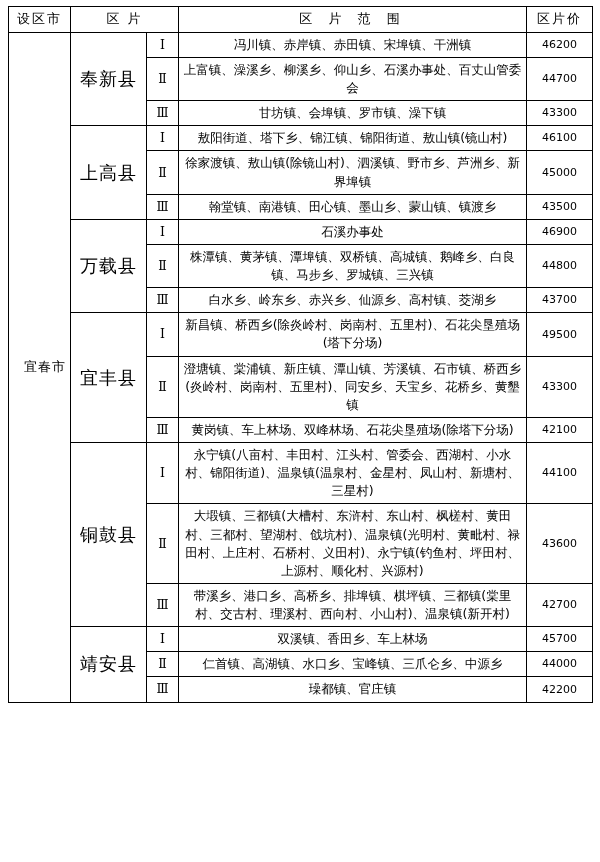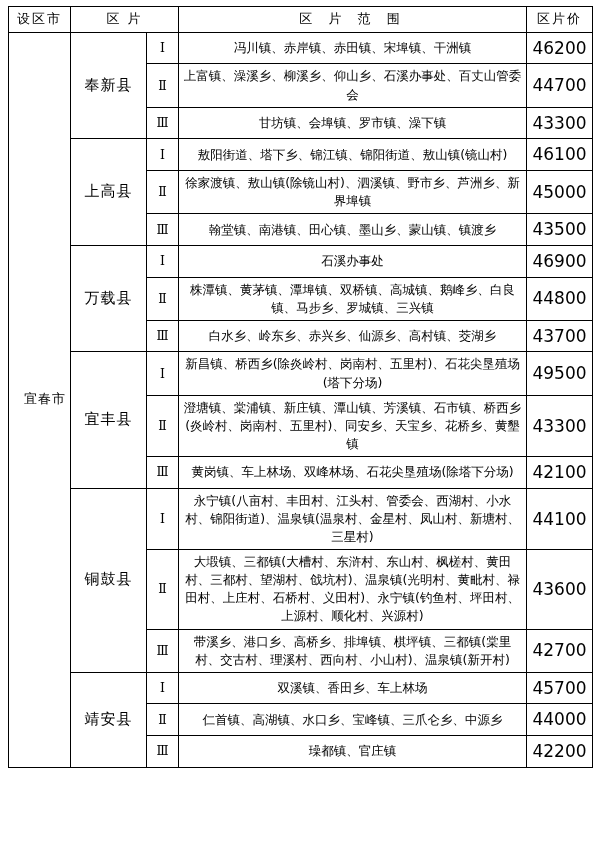--- a/index.html
+++ b/index.html
@@ -45,35 +45,35 @@
   }
   th.hdr-range { letter-spacing: 6px; text-align: center; }
   td.city {
     text-align: right;
     letter-spacing: 1px;
     font-size: 13px;
   }
   td.county {
     text-align: center;
     letter-spacing: 1px;
-    font-size: 15px;
+    font-size: 18px;
   }
   td.zone {
     text-align: center;
     font-family: "DejaVu Serif", "Liberation Serif", serif;
     font-size: 12.5px;
   }
   td.range {
     text-align: center;
     word-break: break-all;
   }
   td.price {
     text-align: center;
     font-family: "DejaVu Sans", "Liberation Sans", sans-serif;
-    font-size: 17px;
+    font-size: 11px;
   }
 </style>
 </head>
 <body>
 
 <div id="sheet">
   <table class="price-table">
     <colgroup>
       <col class="c-city">
         <col class="c-cnty">

